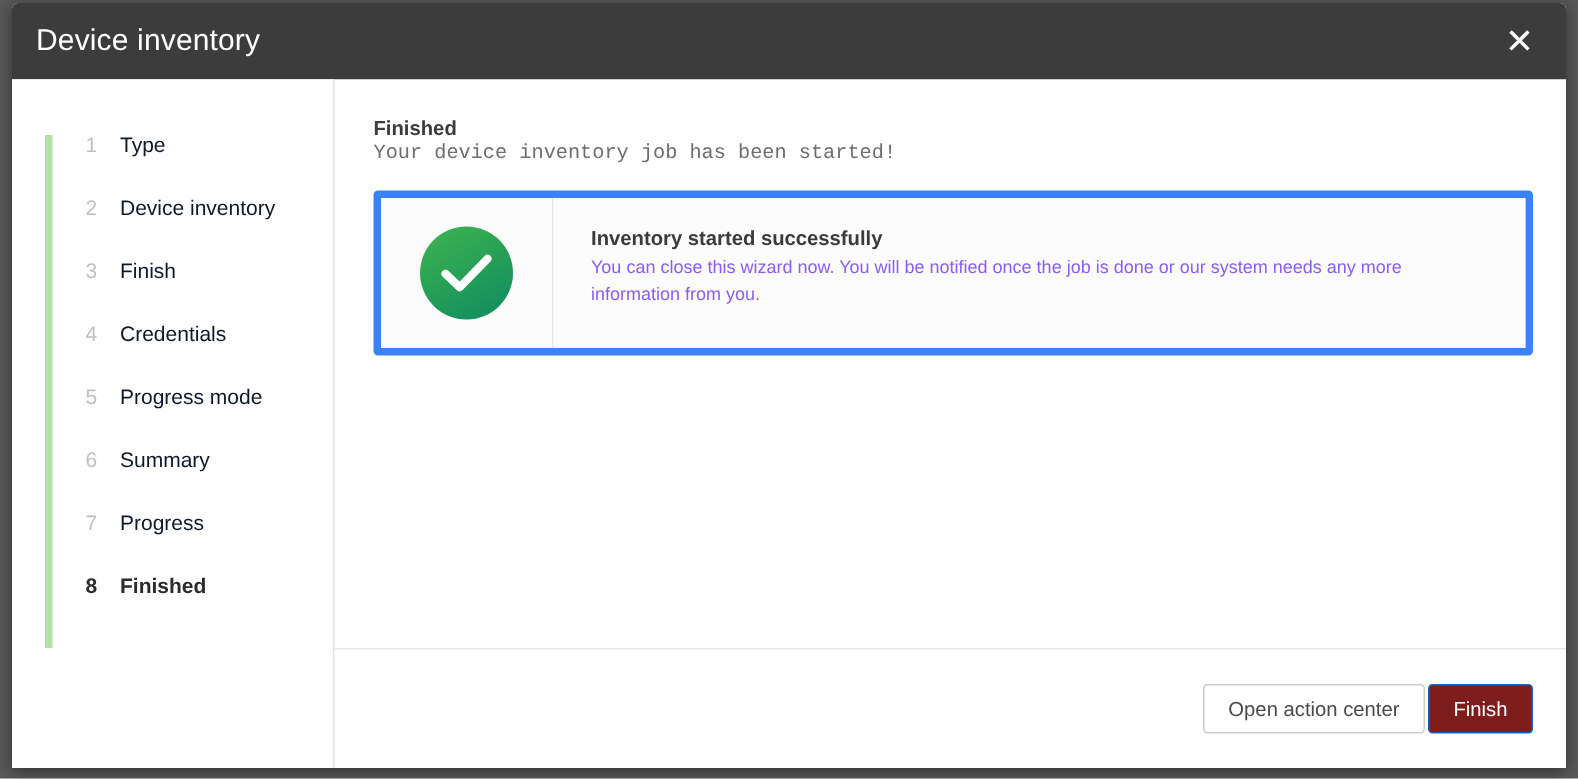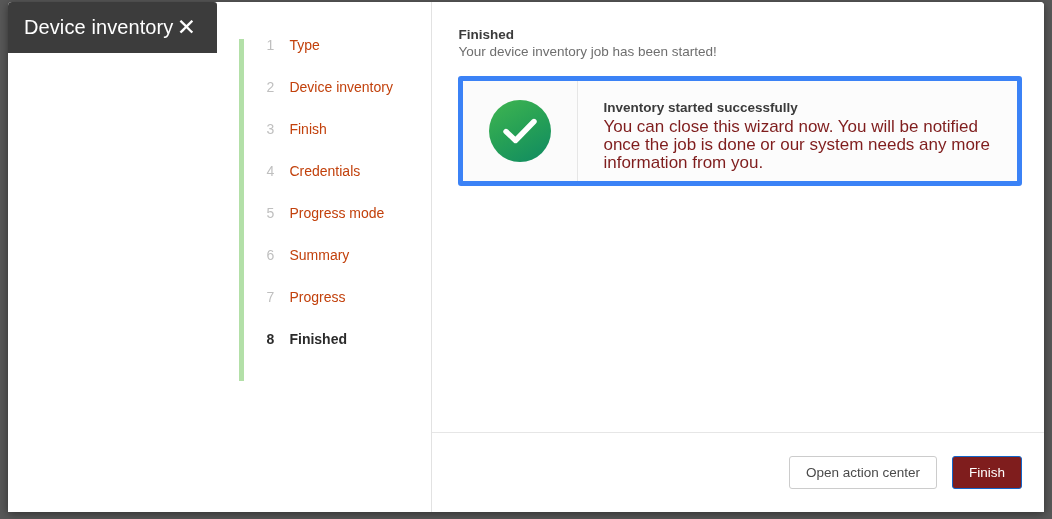--- a/index.html
+++ b/index.html
@@ -18,21 +18,21 @@
     position: absolute;
     left: 8px;
     top: 2px;
     width: 1036px;
     height: 510px;
     background: #ffffff;
     border-radius: 4px 4px 0 0;
     box-shadow: 0 2px 10px rgba(0,0,0,0.45);
     overflow: hidden;
     display: flex;
-    flex-direction: row;
+    flex-direction: column;
   }
 
   
   #titlebar {
     height: 51px;
     min-height: 51px;
     background: #3c3c3c;
     display: flex;
     align-items: center;
     justify-content: space-between;
@@ -98,21 +98,21 @@
     cursor: pointer;
   }
   .step .num {
     width: 23px;
     font-size: 14px;
     color: #bfbfbf;
     flex: none;
   }
   .step .label {
     font-size: 14px;
-    color: #c2410c;
+    color: #0f172a;
   }
   .step.active .num,
   .step.active .label {
     color: #2b2b2b;
     font-weight: bold;
   }
 
   
   #content-wrap {
     flex: 1;
@@ -129,20 +129,21 @@
   #page-heading {
     font-size: 13.5px;
     font-weight: bold;
     color: #3b3b3b;
     margin: 0 0 2px 0;
   }
   #page-sub {
     font-size: 13.5px;
     color: #6e6e6e;
     margin: 0 0 17px 0;
+    font-family: Liberation Mono, monospace;
   }
 
   
   #success-panel {
     border: 5px solid #3b82f6;
     border-radius: 3px;
     background: #ffffff;
     display: flex;
     height: 110px;
     box-sizing: border-box;
@@ -177,36 +178,36 @@
     background: #fcfcfc;
     min-width: 0;
   }
   #msg-title {
     font-size: 13.5px;
     font-weight: bold;
     color: #3b3b3b;
     margin: 0 0 3px 0;
   }
   #msg-body {
-    font-size: 17px;
-    color: #7f1d1d;
+    font-size: 12px;
+    color: #8b5cf6;
     line-height: 18px;
     margin: 0;
   }
 
   
   #footer {
     height: 79px;
     min-height: 79px;
     border-top: 1px solid #e6e6e6;
     display: flex;
     align-items: center;
     justify-content: flex-end;
     padding-right: 22px;
-    gap: 15px;
+    gap: 2px;
     background: #ffffff;
   }
   .btn {
     font-family: "Liberation Sans", sans-serif;
     font-size: 13.5px;
     border-radius: 3px;
     padding: 0 16px;
     height: 33px;
     display: inline-flex;
     align-items: center;

